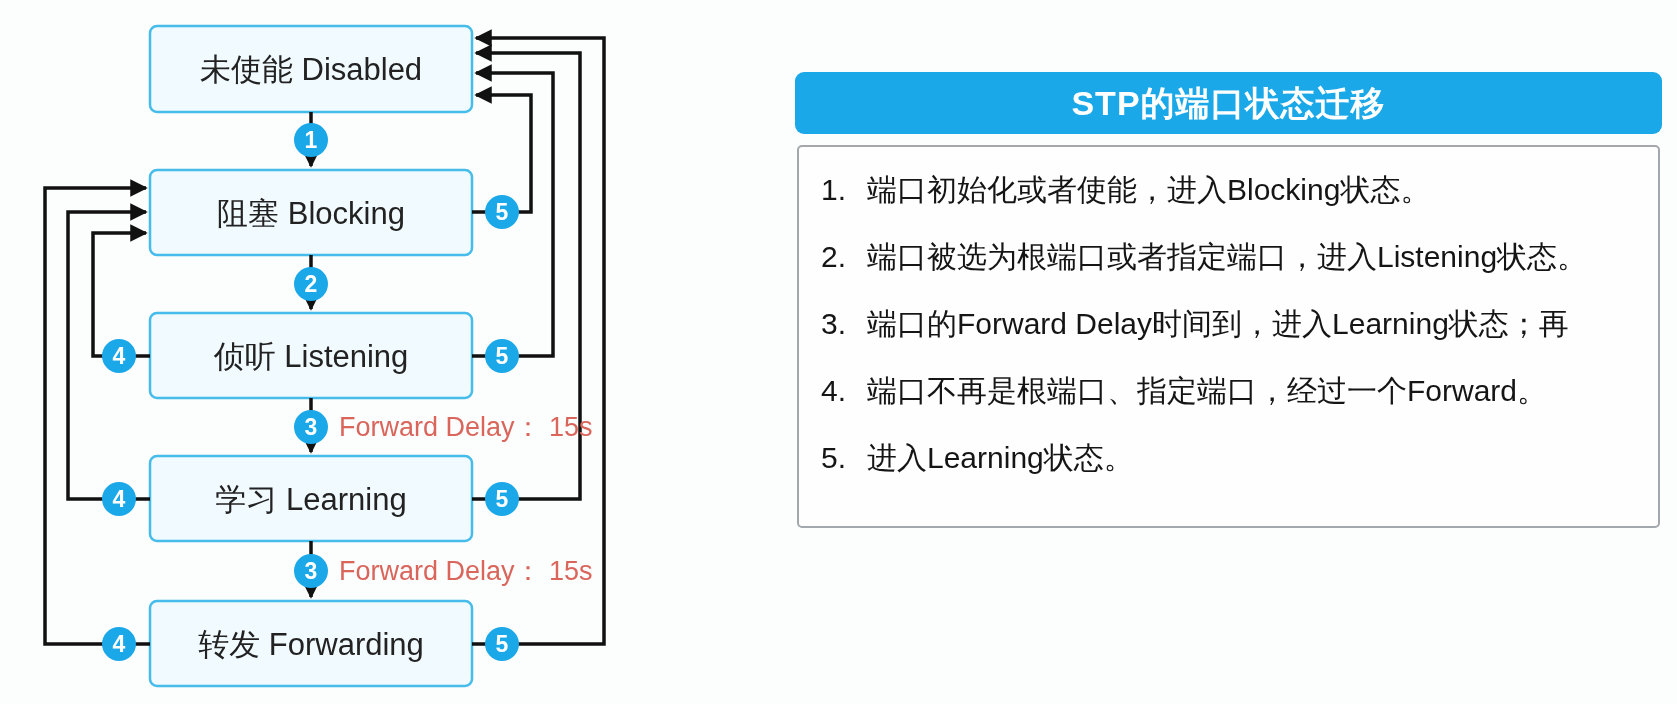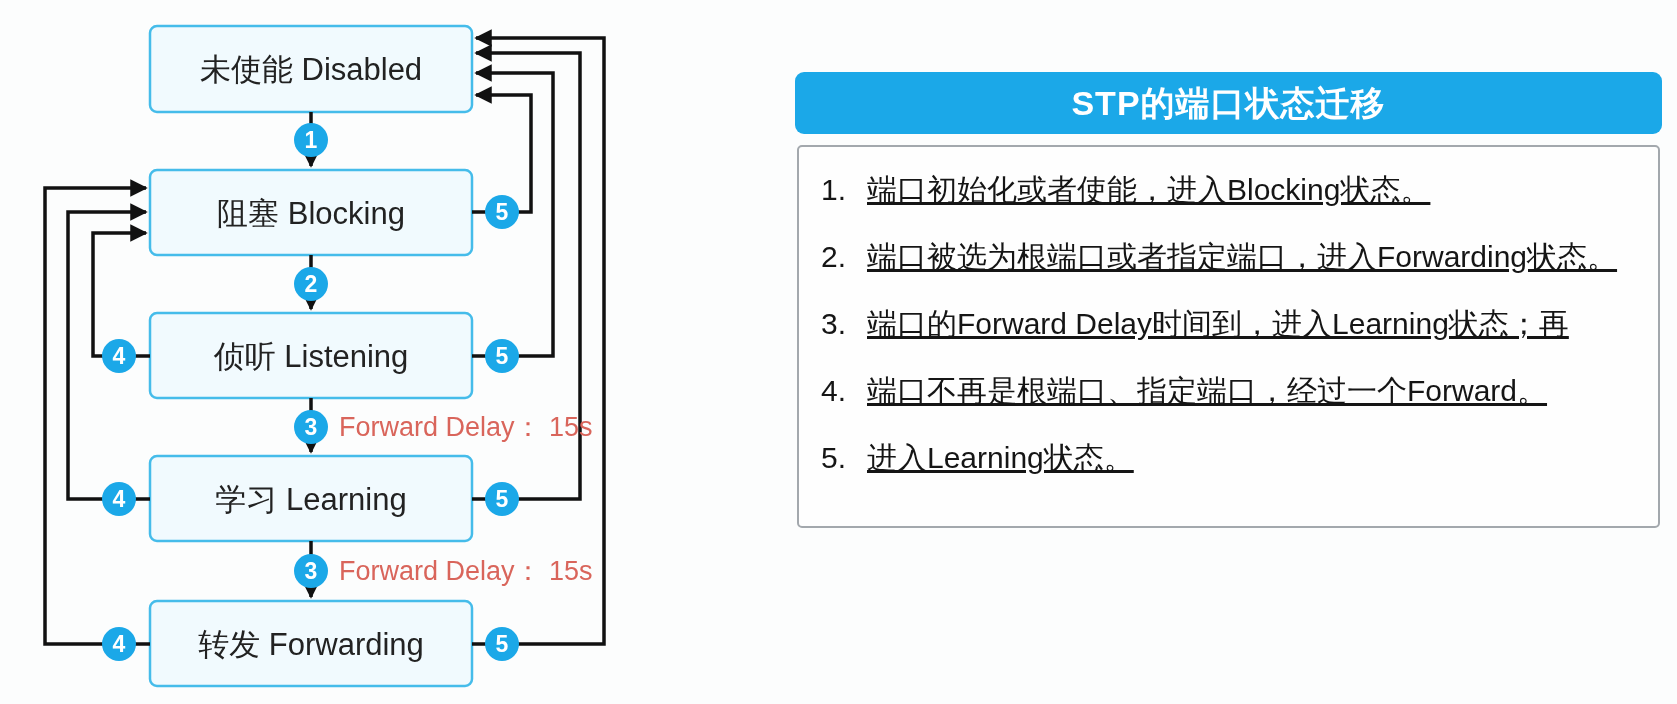--- a/index.html
+++ b/index.html
@@ -44,21 +44,21 @@
     background:#fefefe;border:2px solid var(--panel-border);border-radius:5px;
     padding:17px 14px 0 10px;
   }
   .t-list{list-style:none;}
   .t-item{
     display:flex;align-items:flex-start;
     font-size:30px;line-height:51px;color:var(--text);
     margin-bottom:16px;
   }
   .t-num{flex:0 0 58px;text-align:left;padding-left:12px;}
-  .t-text{flex:1;text-decoration:underline;}
+  .t-text{flex:1;}
   .t-text .line{display:block;}
 </style>
 </head>
 <body>
 
 <div class="stage">
 
   <svg class="diagram-svg" width="680" height="704" viewBox="0 0 680 704">
     <defs>
       <marker id="arrow" viewBox="0 0 10 10" refX="9" refY="5" markerWidth="5" markerHeight="5" orient="auto-start-reverse">
@@ -146,21 +146,21 @@
   <div class="panel-title">STP的端口状态迁移</div>
 
   <div class="panel-body">
     <ol class="t-list">
       <li class="t-item">
         <span class="t-num">1.</span>
         <span class="t-text">端口初始化或者使能，进入Blocking状态。</span>
       </li>
       <li class="t-item">
         <span class="t-num">2.</span>
-        <span class="t-text">端口被选为根端口或者指定端口，进入Forwarding状态。</span>
+        <span class="t-text">端口被选为根端口或者指定端口，进入Listening状态。</span>
       </li>
       <li class="t-item">
         <span class="t-num">3.</span>
         <span class="t-text">
           <span class="line">端口的Forward Delay时间到，进入Learning状态；再</span>
         </span>
       </li>
       <li class="t-item">
         <span class="t-num">4.</span>
         <span class="t-text">端口不再是根端口、指定端口，经过一个Forward。</span>

